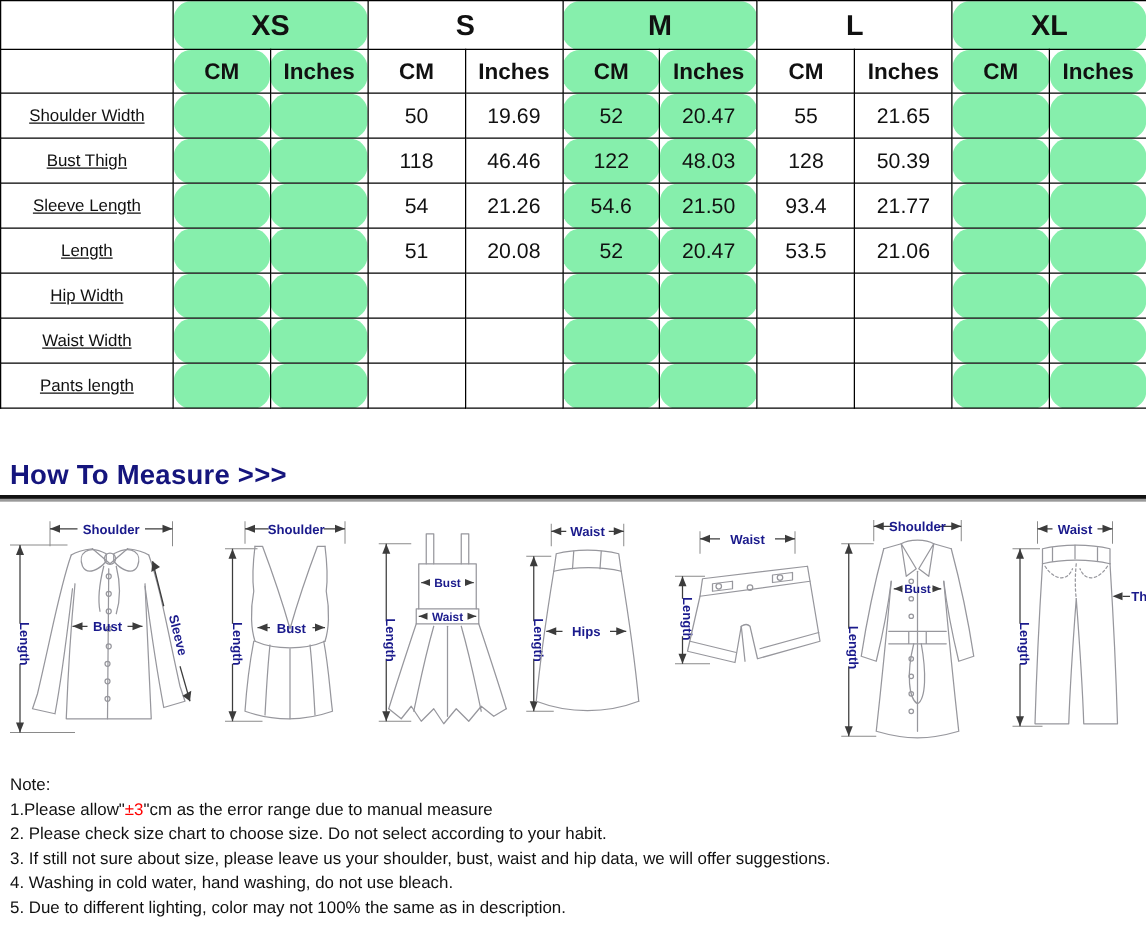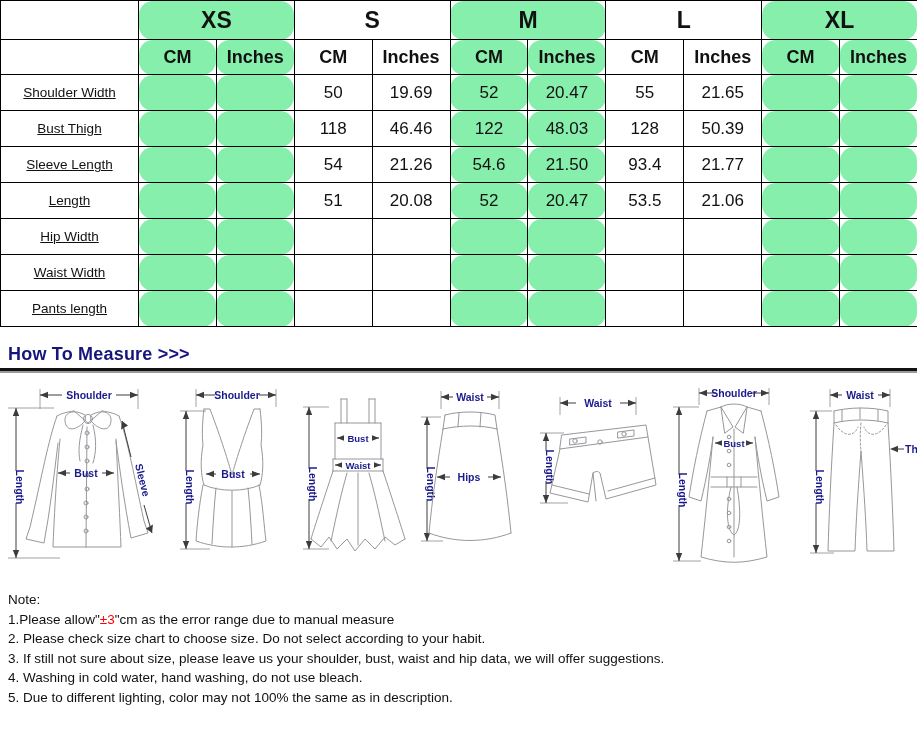--- a/index.html
+++ b/index.html
@@ -10,21 +10,21 @@
 
   table.size { border-collapse:collapse; table-layout:fixed; width:917px; }
   table.size td { border:1.5px solid #000; text-align:center; vertical-align:middle; padding:0; overflow:hidden; color:#111; }
   td.sz  { height:39px; font-size:23px; font-weight:bold; color:#ff0000; }
   td.un  { height:35px; font-size:18px; font-weight:bold; }
   tr.data td { height:36px; }
   td.rowlbl { font-size:13.5px;text-decoration:underline; }
   td.val { font-size:17px; }
   .g { background:#86efac;border-radius:14px; }
 
-  .htm-head { margin:17px 0 0 8px; font-size:18px; font-weight:bold; color:#15157d; letter-spacing:0.2px; }
+  .htm-head { margin:40px 0 0 8px; font-size:22px; font-weight:bold; color:#15157d; letter-spacing:0.2px; }
   .divider { height:5px; background:#121212; border-bottom:2px solid #9a9a9a; margin-top:3px; }
 
   .diagrams { display:flex; margin-top:8px; align-items:flex-start; }
   svg .gar { fill:none; stroke:#97979d; stroke-width:1; stroke-linejoin:round; stroke-linecap:round; }
   svg .dim { stroke:#3c3c3c; stroke-width:1; }
   svg .ext { stroke:#8a8a8a; stroke-width:0.8; }
   svg .ah  { fill:#3c3c3c; stroke:none; }
   svg .lbl { font-family:"Liberation Sans",sans-serif; font-size:10.5px; font-weight:bold; fill:#1a1a8c; }
   svg .lbl.sm { font-size:9.5px; }
   svg .dash { stroke-dasharray:2 2; }

